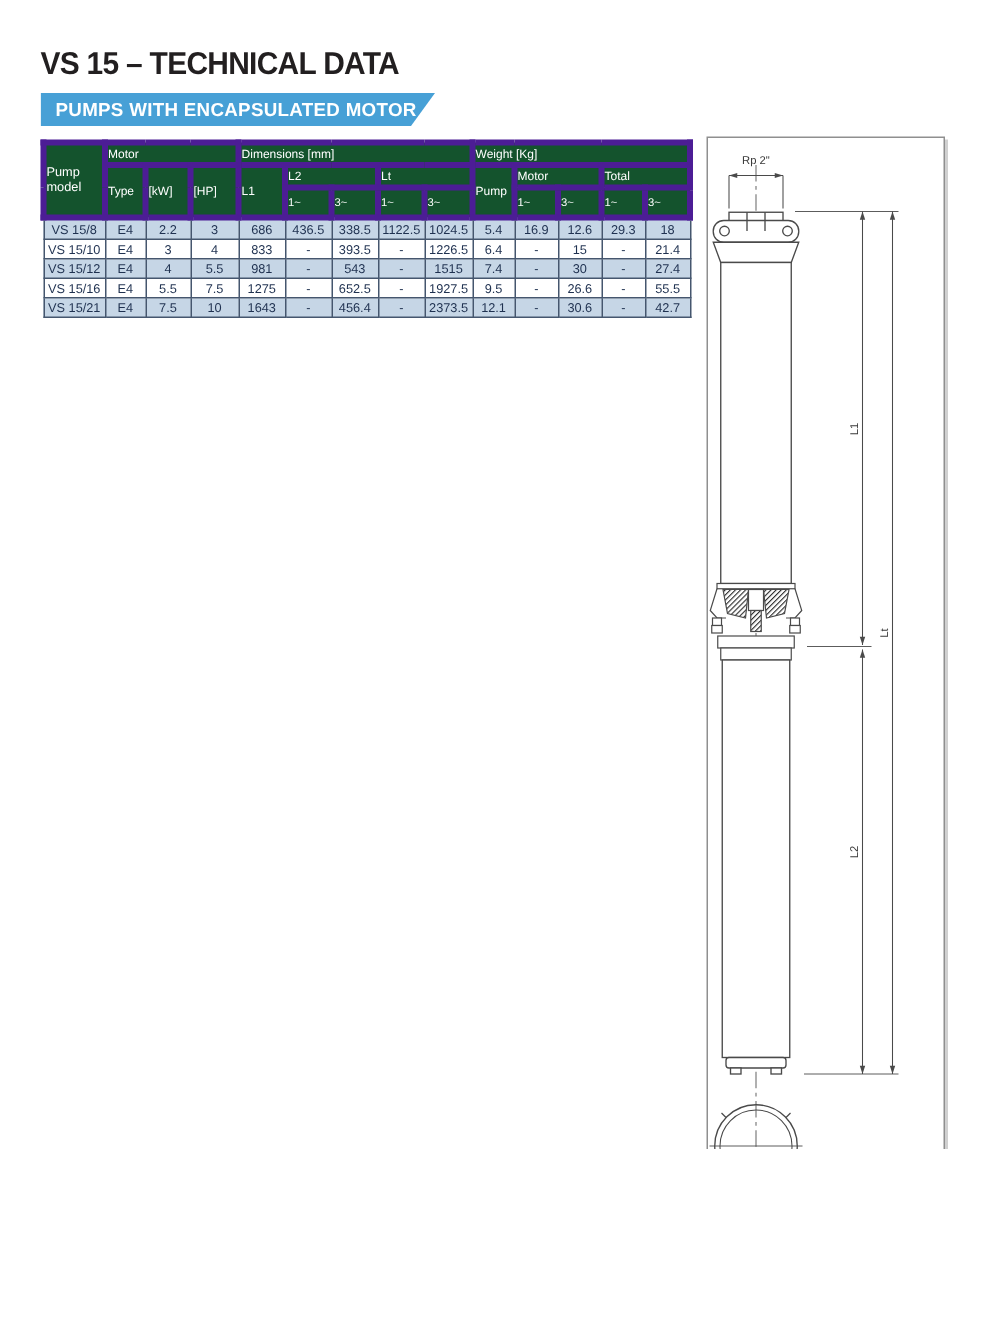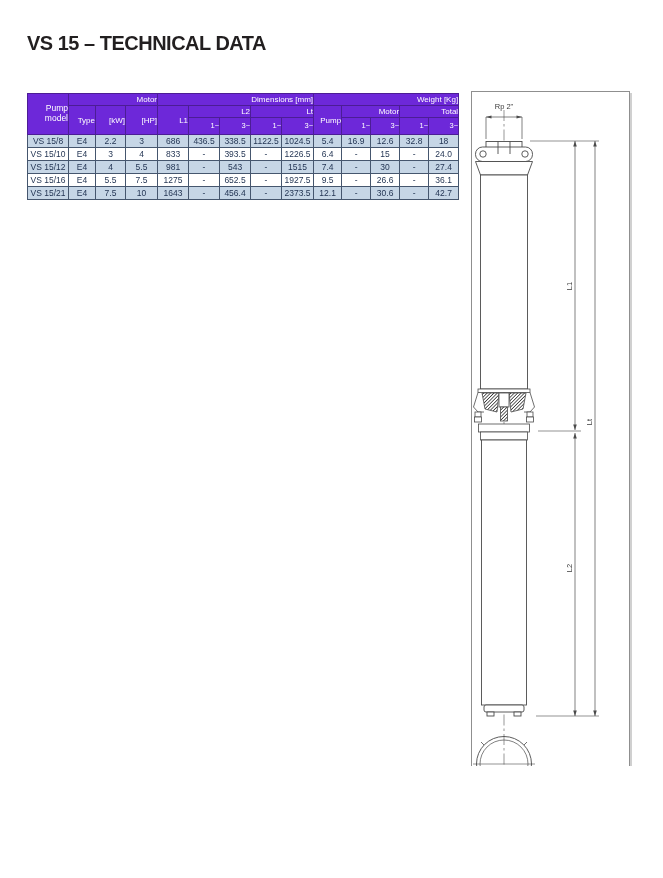--- a/index.html
+++ b/index.html
@@ -7,42 +7,43 @@
          font-family:"Liberation Sans",sans-serif;}
   .page-title{position:absolute;left:27px;top:31px;font-size:21px;font-weight:bold;
               color:#221f20;letter-spacing:-0.5px;transform:scaleX(.95);transform-origin:left;}
   .banner{position:absolute;left:27px;top:62px;width:263px;height:22px;background:#47a0d6;
           clip-path:polygon(0 0,100% 0,calc(100% - 16px) 100%,0 100%);
           color:#fff;font-size:12.5px;font-weight:bold;line-height:22px;
           padding-left:10px;box-sizing:border-box;letter-spacing:0.2px;}
   
   table.data{position:absolute;left:27px;top:93px;border-collapse:collapse;table-layout:fixed;
              width:431px;border:1px solid #3a4a63;}
-  table.data th{background:#6d28d9;color:#fff;border:1px solid #4c1d95;font-weight:normal;
-                font-size:8px;text-align:right;padding:1px 0;line-height:1.15;}
+  table.data th{background:#14532d;color:#fff;border:4px solid #4c1d95;font-weight:normal;
+                font-size:8px;text-align:left;padding:1px 0;line-height:1.15;}
   table.data th.big{font-size:8.5px;margin-top:39px;}
   table.data th.ph{font-size:7.5px;height:14px;}
   table.data td{border:1px solid #45566e;font-size:8.5px;color:#1f3150;text-align:center;
                 height:12px;padding:0 1px;line-height:1;}
   table.data td.model{font-weight:normal;}
   table.data tbody tr:nth-child(odd) td{background:#c6d6e6;}
   table.data tbody tr:nth-child(even) td{background:#ffffff;}
   
   .draw-frame{position:absolute;left:471px;top:91px;width:157px;height:741px;
               border:1px solid #8f8f8f;box-shadow:2px 2px 0 rgba(120,120,120,.35);
               background:#fff;}
   .draw-frame svg{display:block;width:100%;height:100%;}
   svg text{font-family:"Liberation Sans",sans-serif;fill:#3a3a3a;}
 </style>
 </head>
 <body>
 
 <div class="sheet">
 
   <div class="page-title">VS 15 – TECHNICAL DATA</div>
+  <div class="banner">PUMPS WITH ENCAPSULATED MOTOR</div>
 
   <table class="data">
     <colgroup>
       <col style="width:41px">
         <col style="width:27px">
         <col style="width:30px">
         <col style="width:32px">
       <col style="width:31px">
         <col style="width:31px">
         <col style="width:31px">
@@ -90,38 +91,38 @@
         <td>2.2</td>
         <td>3</td>
         <td>686</td>
         <td>436.5</td>
         <td>338.5</td>
         <td>1122.5</td>
         <td>1024.5</td>
         <td>5.4</td>
         <td>16.9</td>
         <td>12.6</td>
-        <td>32.8</td>
+        <td>29.3</td>
         <td>18</td>
       </tr>
       <tr>
         <td class="model">VS 15/10</td>
         <td>E4</td>
         <td>3</td>
         <td>4</td>
         <td>833</td>
         <td>-</td>
         <td>393.5</td>
         <td>-</td>
         <td>1226.5</td>
         <td>6.4</td>
         <td>-</td>
         <td>15</td>
         <td>-</td>
-        <td>24.0</td>
+        <td>21.4</td>
       </tr>
       <tr>
         <td class="model">VS 15/12</td>
         <td>E4</td>
         <td>4</td>
         <td>5.5</td>
         <td>981</td>
         <td>-</td>
         <td>543</td>
         <td>-</td>
@@ -139,21 +140,21 @@
         <td>7.5</td>
         <td>1275</td>
         <td>-</td>
         <td>652.5</td>
         <td>-</td>
         <td>1927.5</td>
         <td>9.5</td>
         <td>-</td>
         <td>26.6</td>
         <td>-</td>
-        <td>36.1</td>
+        <td>55.5</td>
       </tr>
       <tr>
         <td class="model">VS 15/21</td>
         <td>E4</td>
         <td>7.5</td>
         <td>10</td>
         <td>1643</td>
         <td>-</td>
         <td>456.4</td>
         <td>-</td>

